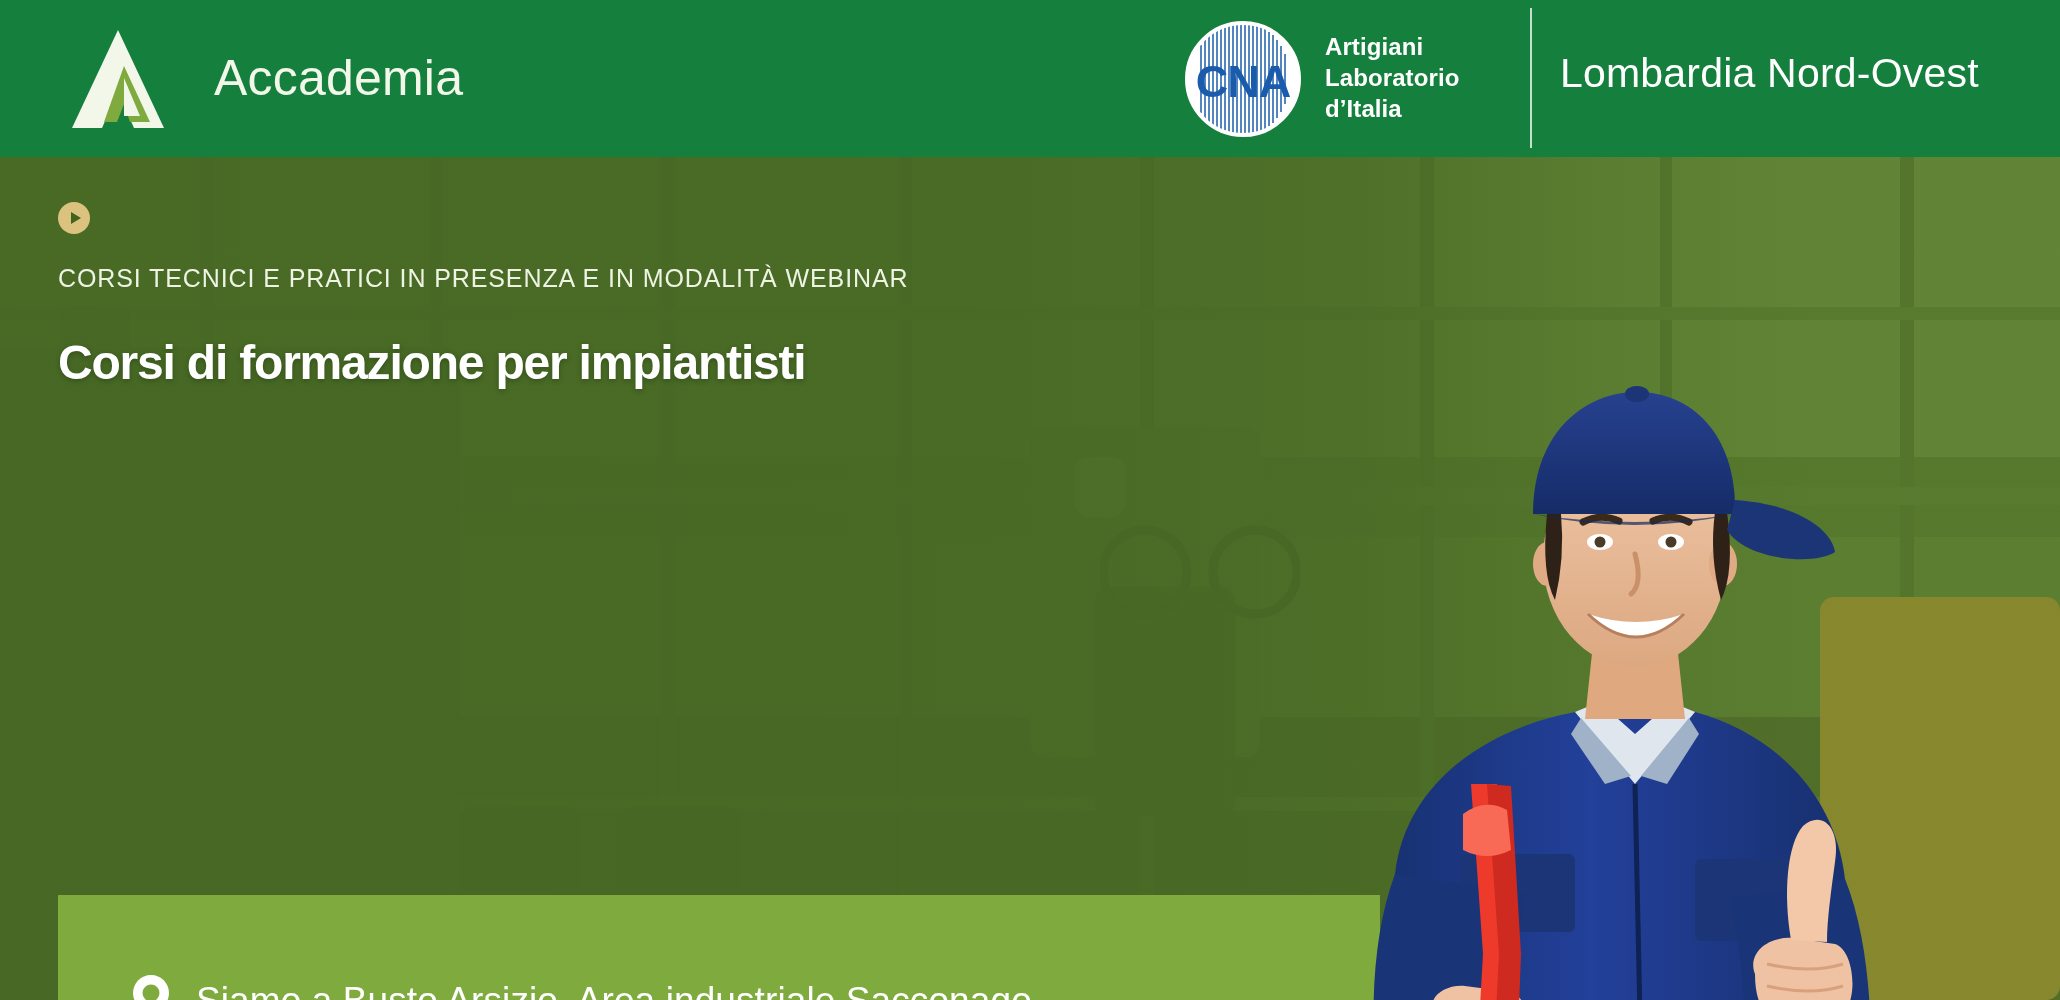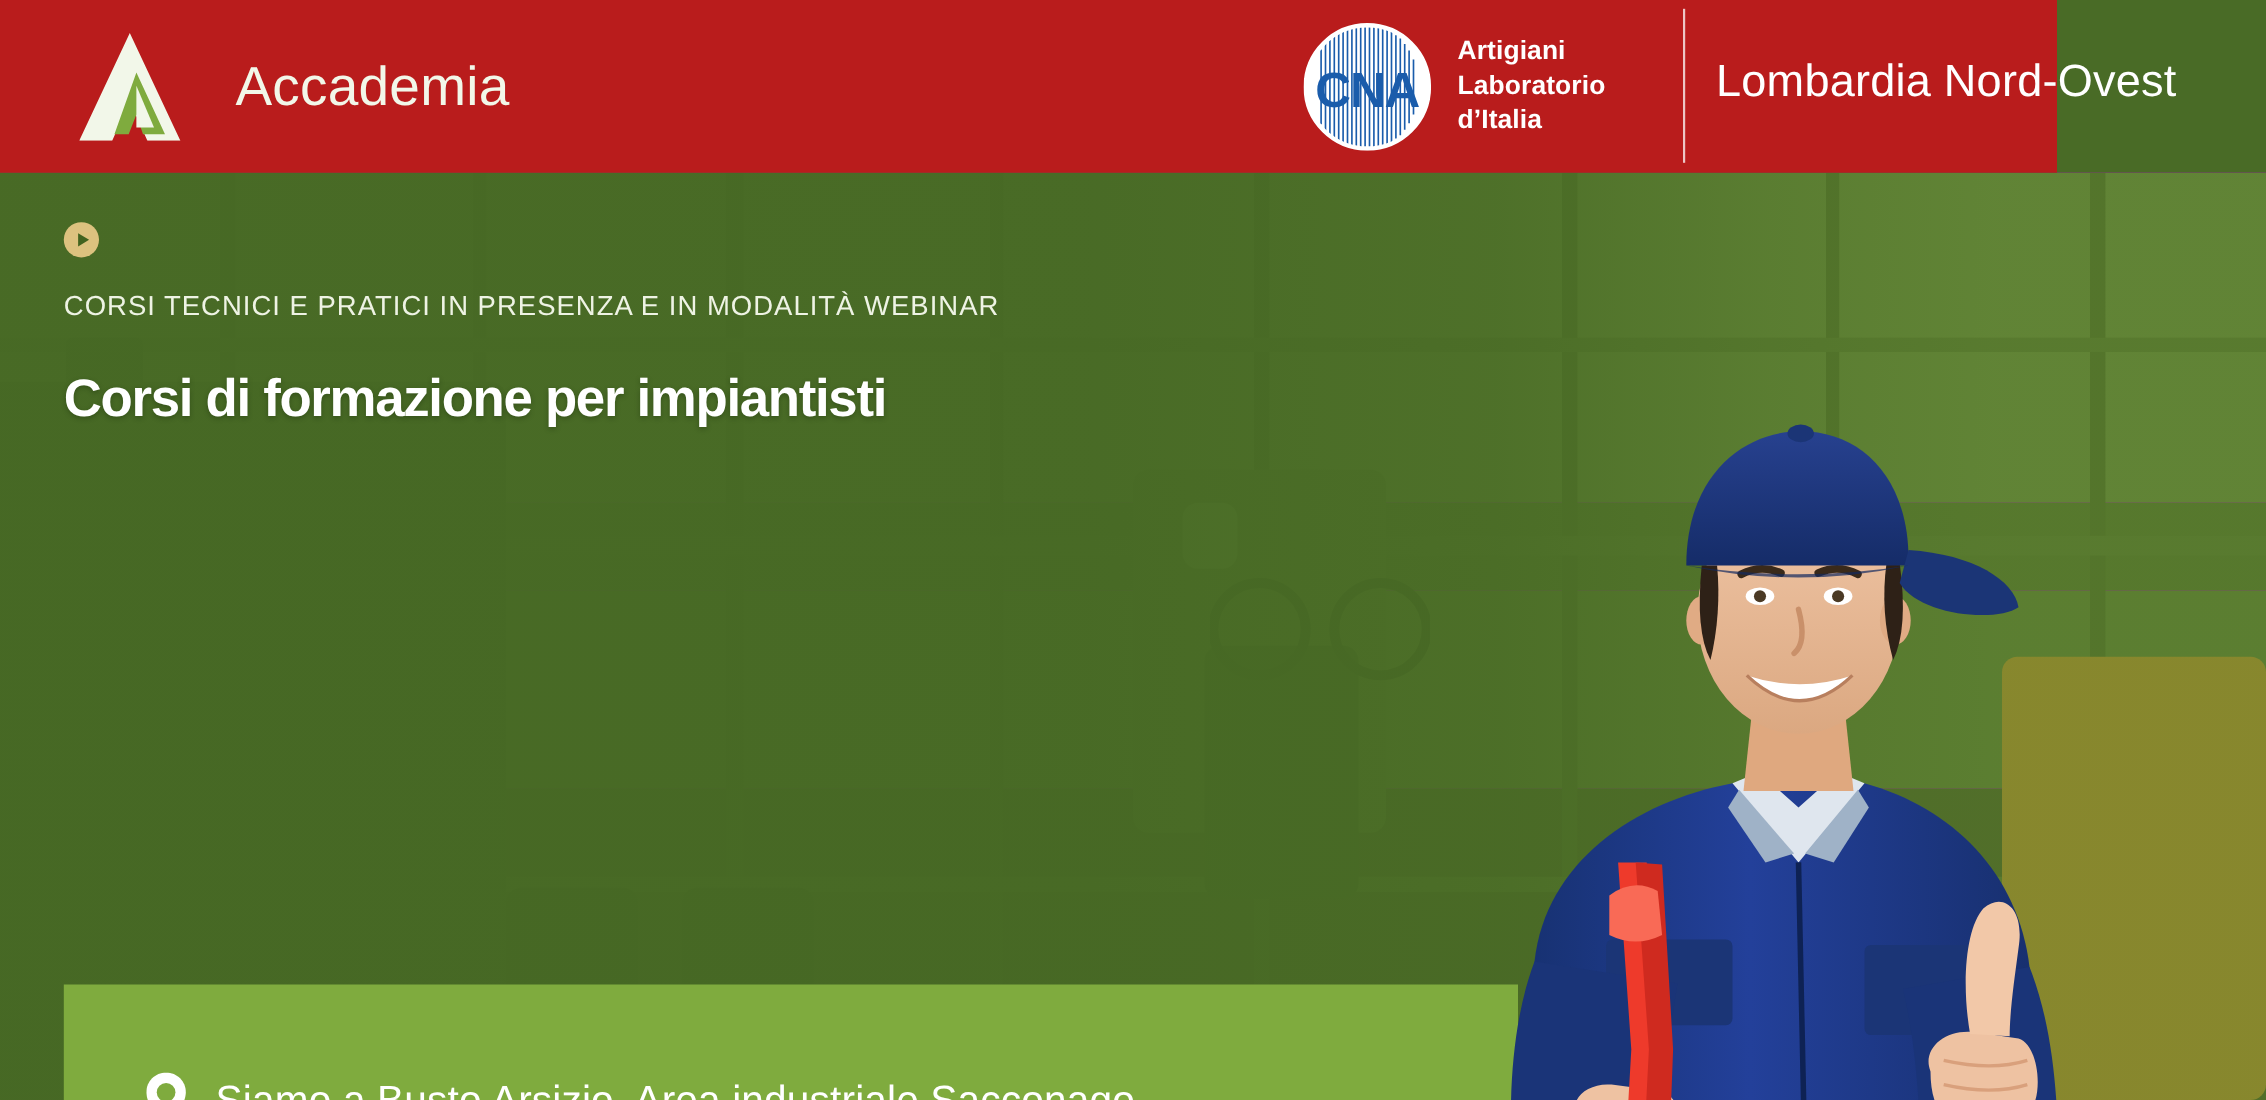--- a/index.html
+++ b/index.html
@@ -3,22 +3,22 @@
 <meta charset="utf-8">
 <style>
   * { margin:0; padding:0; box-sizing:border-box; }
   html,body{ width:2060px; height:1000px; overflow:hidden; background:#496b26;
     font-family:"Liberation Sans", sans-serif; }
 
   #page { position:relative; width:2060px; height:1000px; overflow:hidden; }
 
   
   #header{
-    position:absolute; left:0; top:0; width:1870px; height:157px;
-    background:#b91c1c; z-index:40;
+    position:absolute; left:0; top:0; width:2060px; height:157px;
+    background:#15803d; z-index:40;
     display:flex; align-items:center;
   }
   #brand{ display:flex; align-items:center; margin-left:72px; }
   .brand-mark{ width:106px; height:98px; position:relative; flex:0 0 auto; }
   .brand-mark svg{ display:block; }
   .brand-words{ margin-left:36px; color:#f2f7e9; line-height:0.98; }
   .brand-words .l1,.brand-words .l2{
     font-size:50px; font-weight:400; letter-spacing:.2px; display:block;
   }
 
@@ -39,21 +39,21 @@
   }
   #region-name{
     position:absolute; left:1560px; top:50px;
     color:#ffffff; font-size:41px; font-weight:400; letter-spacing:.2px;
     white-space:nowrap;
   }
 
   
   #hero{
     position:absolute; left:0; top:157px; width:2060px; height:843px;
-    overflow:hidden; background:#a21caf;
+    overflow:hidden; background:#0f766e;
   }
   
   #photo{ position:absolute; inset:0; }
   .pipe-v{ position:absolute; background:#55762c; }
   .pipe-h{ position:absolute; background:#5a7c30; }
   .wallpanel{ position:absolute; background:#5f8233; }
   .tank{ position:absolute; border-radius:14px; background:#4e7029; }
 
   #overlay{
     position:absolute; inset:0;

